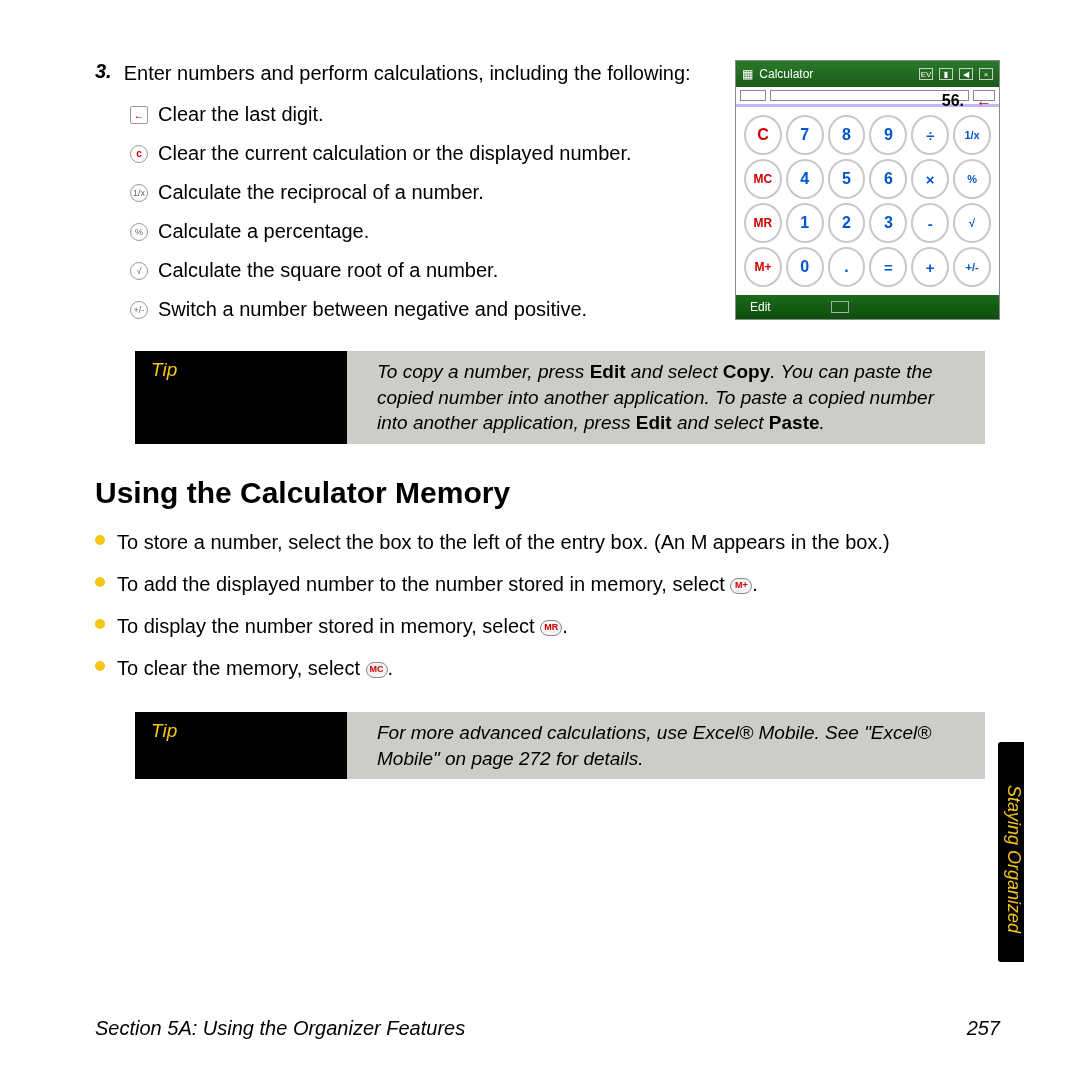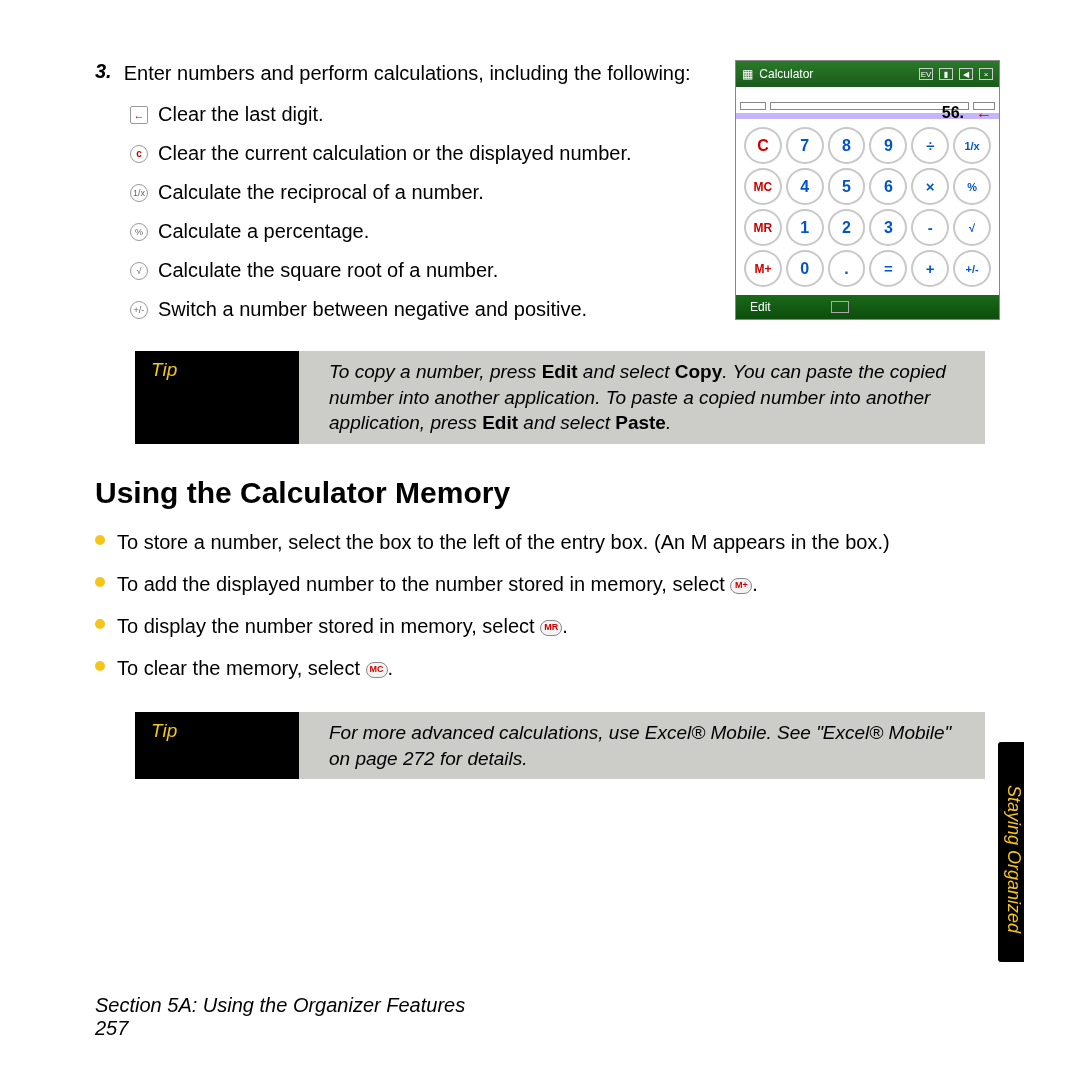--- a/index.html
+++ b/index.html
@@ -29,52 +29,52 @@
       width: 265px; height: 260px; border: 1px solid #888; flex-shrink: 0;
       display: flex; flex-direction: column; background: #fff;
     }
     .calc-titlebar {
       height: 26px; background: linear-gradient(#2a7a2a,#1a5a1a);
       color: #fff; display: flex; align-items: center; padding: 0 6px;
       font-size: 12px; gap: 6px;
     }
     .calc-titlebar .spacer { flex: 1; }
     .calc-titlebar .ticon { width: 14px; height: 12px; border: 1px solid #ccc; font-size: 8px; display:inline-flex;align-items:center;justify-content:center; }
-    .calc-display-row { display: flex; height: 20px; border-bottom: 6px solid #c4b5fd; margin-top: 12px; }
+    .calc-display-row { display: flex; height: 20px; border-bottom: 3px solid #c4b5fd; }
     .calc-mbox { width: 26px; border: 1px solid #888; margin: 3px 2px 3px 4px; }
     .calc-display { flex: 1; border: 1px solid #888; margin: 3px 2px; text-align: right; padding: 0 4px; font-weight: bold; font-size: 16px; line-height: 20px; }
     .calc-back { width: 22px; border: 1px solid #888; margin: 3px 4px 3px 2px; text-align: center; color: #c00; font-weight: bold; line-height: 20px; }
     .calc-keys { flex: 1; display: grid; grid-template-columns: repeat(6,1fr); grid-template-rows: repeat(4,1fr); gap: 4px; padding: 8px; background: #fff; }
     .key {
       border: 2px solid #c8c8c8; border-radius: 50%;
       display: flex; align-items: center; justify-content: center;
       font-weight: bold; font-size: 16px; background: #fff;
     }
     .key.mem { color: #c00; font-size: 12px; }
     .key.num { color: #0055cc; }
     .key.op { color: #0055cc; font-size: 15px; }
     .key.fn { color: #0055cc; font-size: 11px; }
     .key.c { color: #c00; }
     .calc-bottombar { height: 24px; background: linear-gradient(#1a6a1a,#0d4d0d); display:flex; align-items:center; padding: 0 14px; color:#fff; font-size:12px; gap: 60px; }
     .calc-bottombar .kb { width:18px;height:12px;border:1px solid #aaa; }
     .tip-box { display: flex; margin: 30px 0 0 40px; width: 850px; }
-    .tip-label { width: 164px; background: #000; color: #f5c518; font-style: italic; padding: 8px 16px; font-size: 19px; }
+    .tip-label { width: 212px; background: #000; color: #f5c518; font-style: italic; padding: 8px 16px; font-size: 19px; }
     .tip-body { flex: 1; background: #ccccc8; padding: 8px 30px; font-style: italic; font-size: 19px; line-height: 1.35; }
     .tip-body b { font-style: normal; font-weight: bold; }
     .heading { font-size: 30px; margin: 32px 0 18px 0; font-family: Arial, sans-serif; }
     .bullet-list { list-style: none; text-align: right; }
     .bullet-item { display: flex; gap: 12px; margin-bottom: 14px; font-size: 20px; line-height: 1.4; align-items: flex-start; }
     .ybullet { width: 10px; height: 10px; border-radius: 50%; background: #f5c518; margin-top: 7px; flex-shrink: 0; }
     .inline-icon {
       display: inline-flex; align-items:center; justify-content:center;
       width: 22px; height: 16px; border: 1px solid #888; border-radius: 8px;
       font-size: 9px; color: #c00; font-weight: bold; vertical-align: middle;
       background: #f3f3f3;
     }
-    .footer { position: absolute; bottom: 40px; left: 95px; right: 80px; display: flex; justify-content: space-between; font-style: italic; font-size: 20px; flex-direction: column; }
+    .footer { position: absolute; bottom: 40px; left: 95px; right: 80px; display: flex; justify-content: space-between; font-style: italic; font-size: 20px; }
     .side-tab {
       position: absolute; right: 56px; top: 742px; width: 26px; height: 220px;
       background: #000; color: #f5c518; font-style: italic;
       writing-mode: vertical-rl; text-align: center; padding-top: 14px;
       font-size: 18px; border-radius: 3px 0 0 3px;
     }
   </style>
 </head>
 <body>
 

